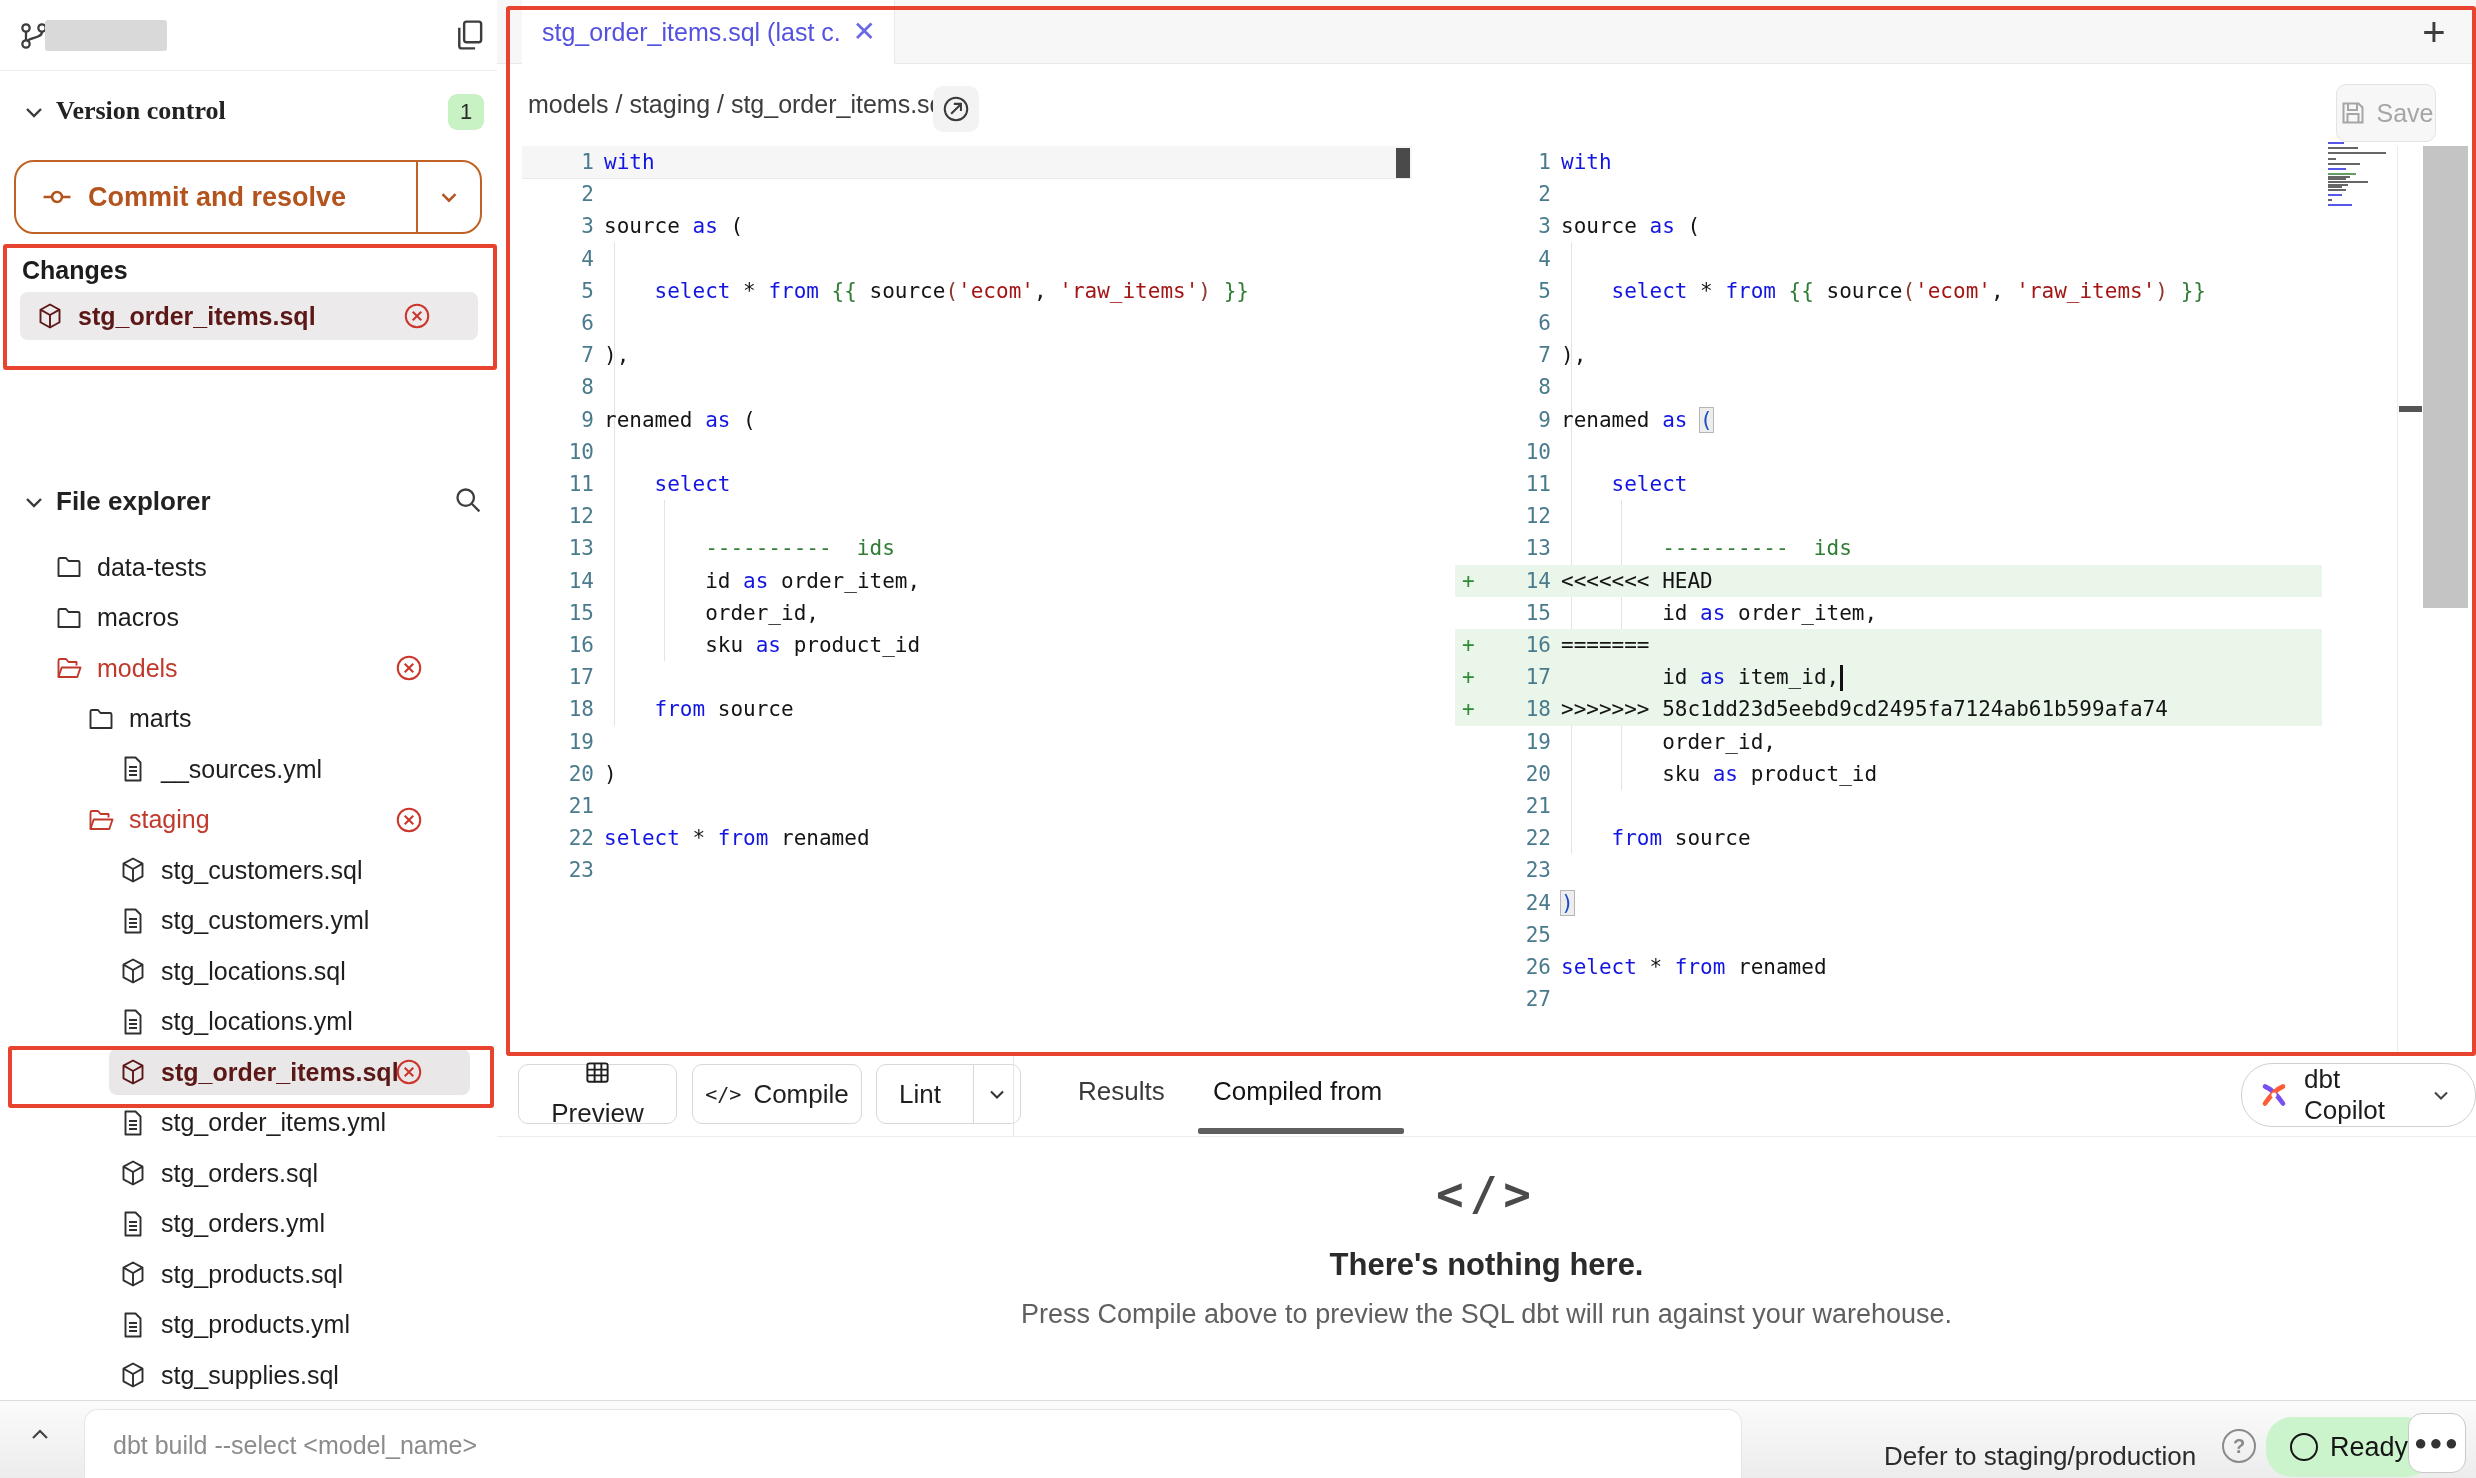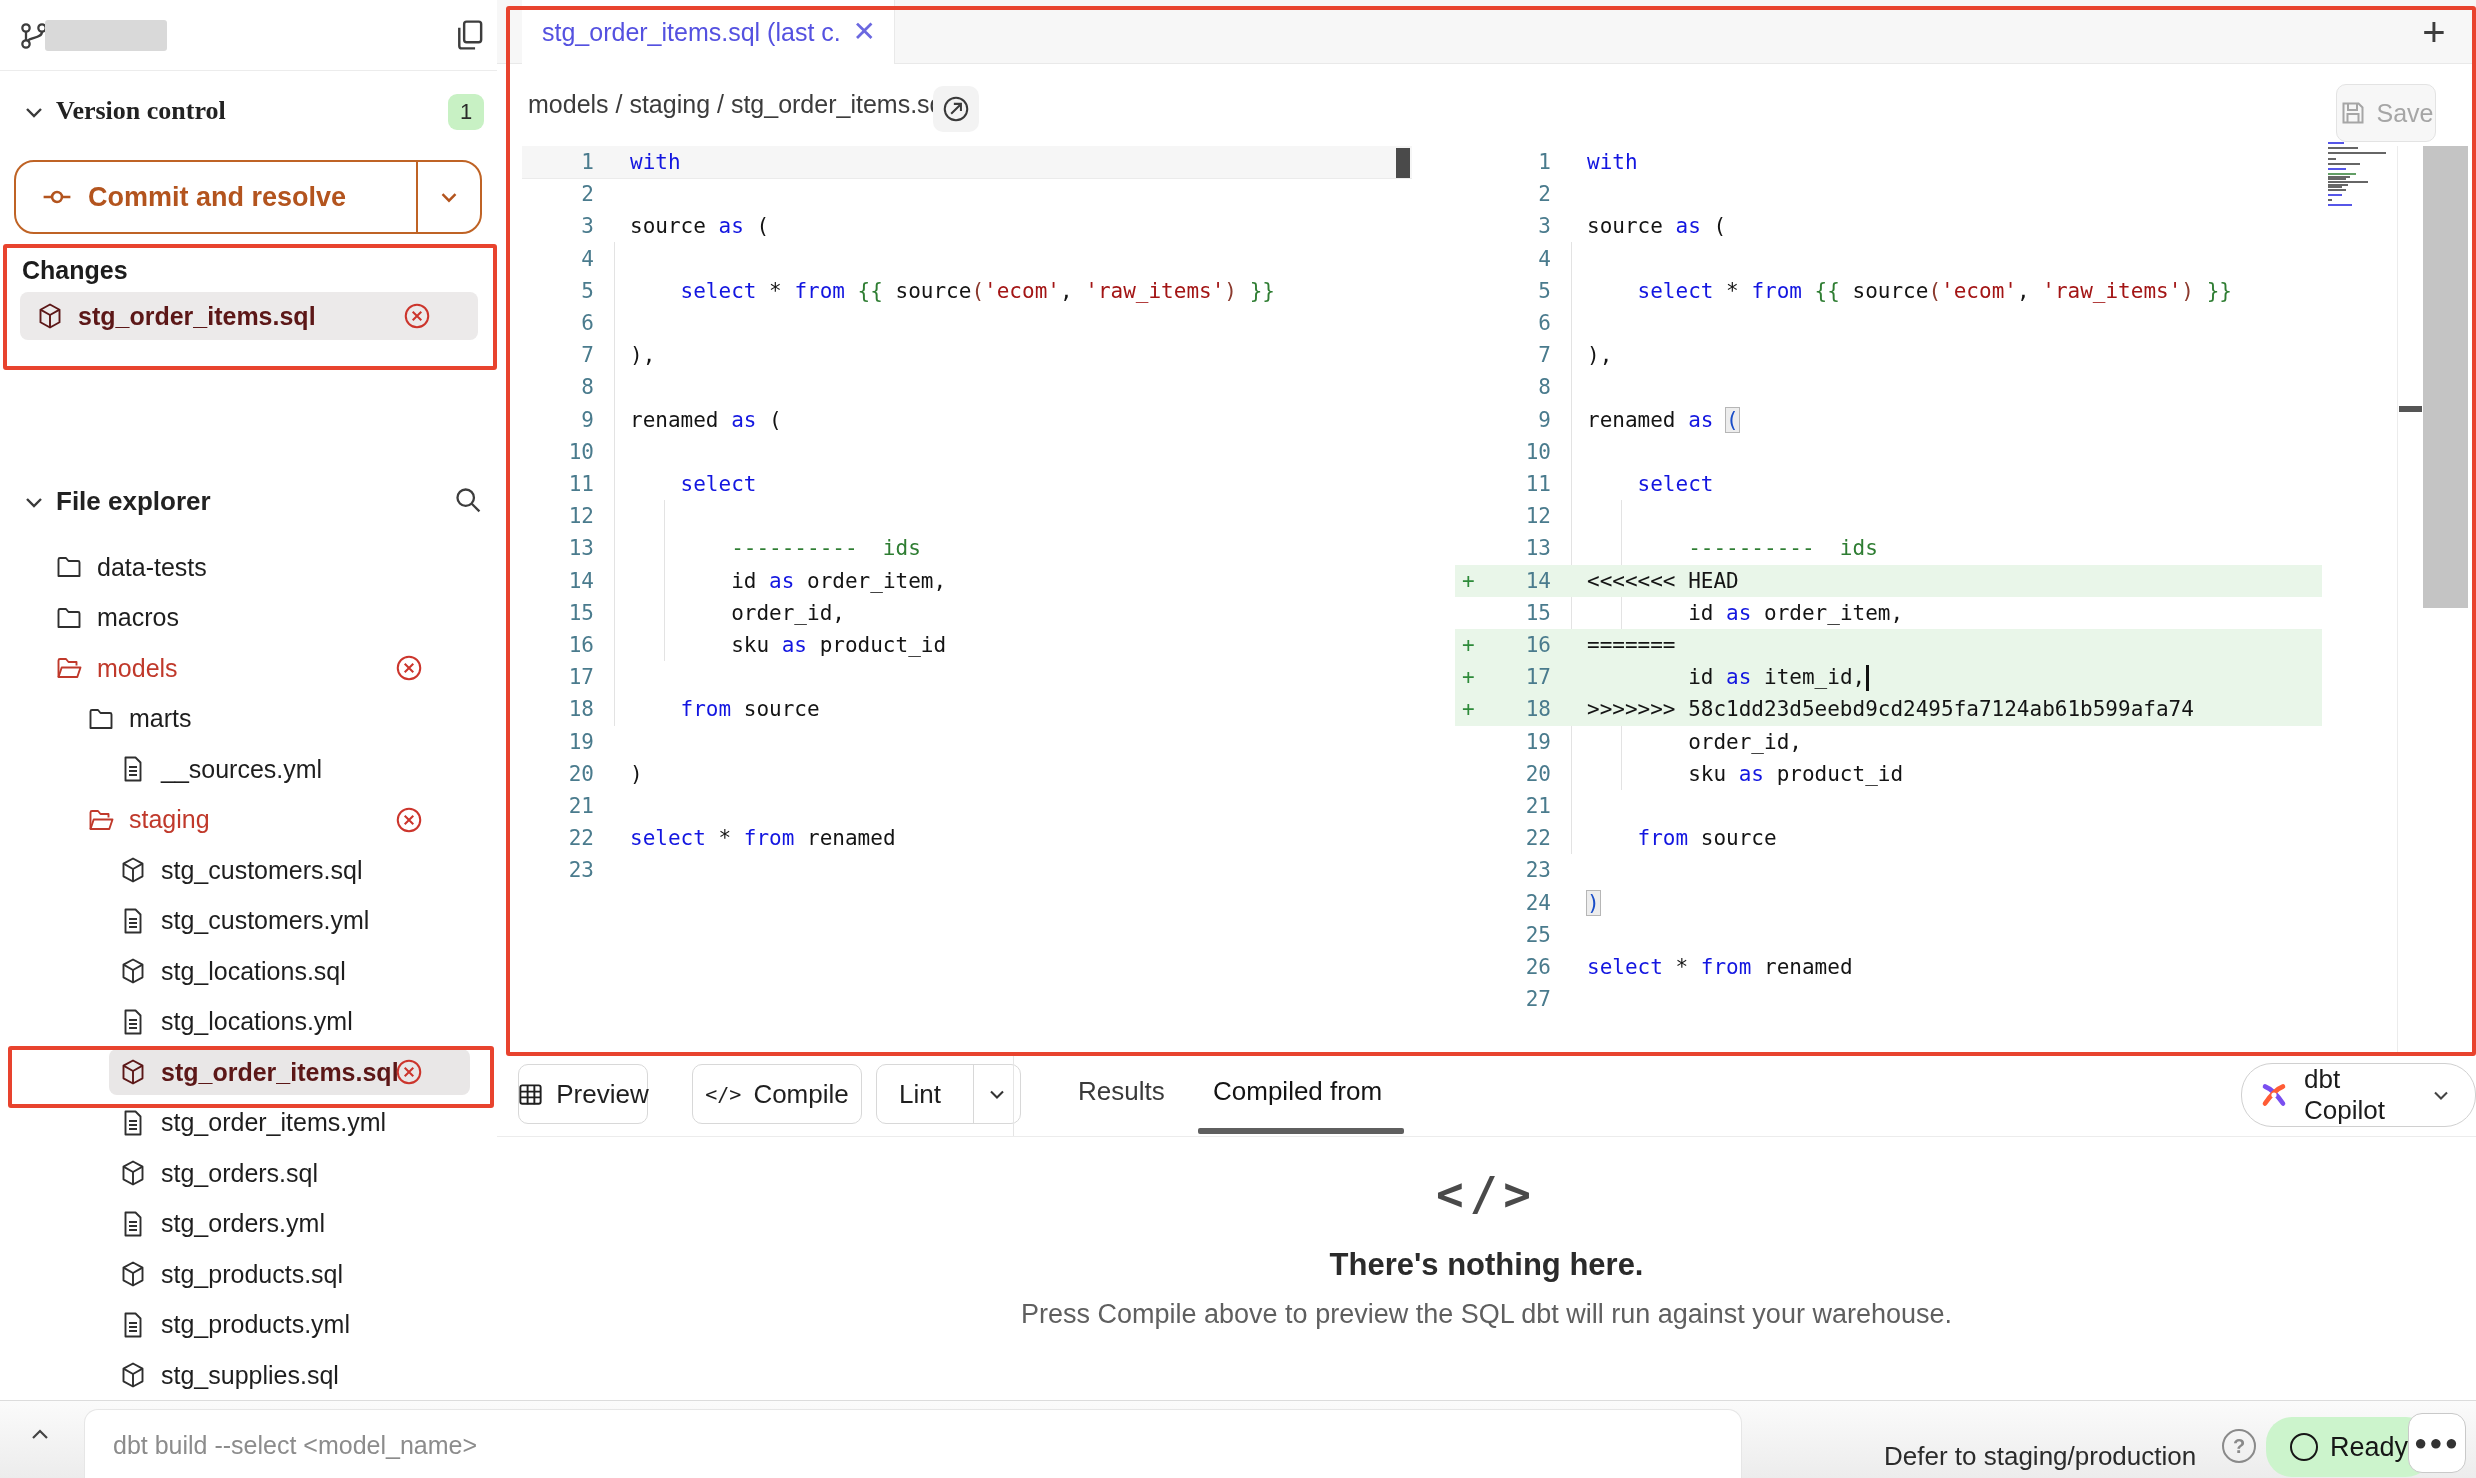--- a/index.html
+++ b/index.html
@@ -63,21 +63,21 @@
       display:flex;align-items:center;justify-content:center;gap:10px;color:#a6a6a6;font-size:25px;}
   .codearea{left:497px;top:146px;width:1979px;height:906px;background:#fff;}
   .pane{position:absolute;top:0;font-family:"DejaVu Sans Mono",monospace;font-size:21px;line-height:32.2px;}
   #pane-left{left:25px;width:890px;}
   #pane-right{left:958px;width:867px;}
   .cl{display:flex;white-space:pre;position:relative;}
   .cl.add{background:var(--added-row-bg);z-index:1;}
   .cl.hl{background:#f6f6f6;box-shadow:0 1px 0 #ebebeb;}
   .gm{width:24px;padding-left:7px;box-sizing:border-box;color:var(--added-plus-green);}
   .ln{width:72px;text-align:right;color:var(--line-number);}
-  .code{margin-left:36px;color:#141414;}
+  .code{margin-left:10px;color:#141414;}
   .tk-kw{color:var(--keyword-blue);}
   .tk-str{color:var(--string-red);}
   .tk-cmt{color:var(--comment-green);}
   .tk-brc{color:var(--comment-green);}
   .tk-par{color:#8b3a2e;}
   .tk-pln{color:#141414;}
   .tk-brk{background:#ededed;outline:1px solid #b6b6b6;color:#1a4ec8;}
   .caret{display:inline-block;width:2.5px;height:26px;background:#111;vertical-align:middle;margin-left:1px;}
   .guide{position:absolute;width:1px;background:#e3e3e3;z-index:0;}
   .lthumb{left:899px;top:2px;width:14px;height:30px;background:#4a4a4a;}
@@ -507,21 +507,21 @@
         <div class="mm-line" style="width: 24px; background: rgb(29, 29, 224); opacity: 0.75;"></div>
         <div class="mm-line"></div>
         <div class="mm-line"></div>
       </div>
     <div class="abs rtrack-line"></div>
     <div class="abs rdash"></div>
     <div class="abs graybar"></div>
   </div>
 
   <div class="abs toolrow">
-    <button class="tbtn" style="left:21px;width:130px;">
+    <button class="tbtn" style="left:21px;width:159px;flex-direction:column;">
       <span>
         <svg width="27" height="27" viewBox="0 0 28 28" fill="none" stroke="currentColor" stroke-width="2">
             <rect x="3.5" y="4.5" width="21" height="19" rx="2"></rect>
             <path d="M3.5 11h21M3.5 17h21M11 4.5V24M18 4.5V24"></path>
           </svg>
       </span>
       <span>Preview</span>
     </button>
     <button class="tbtn" style="left:195px;width:170px;">
       <span style="font-family:'DejaVu Sans Mono',monospace;font-size:20px;">&lt;/&gt;</span>

